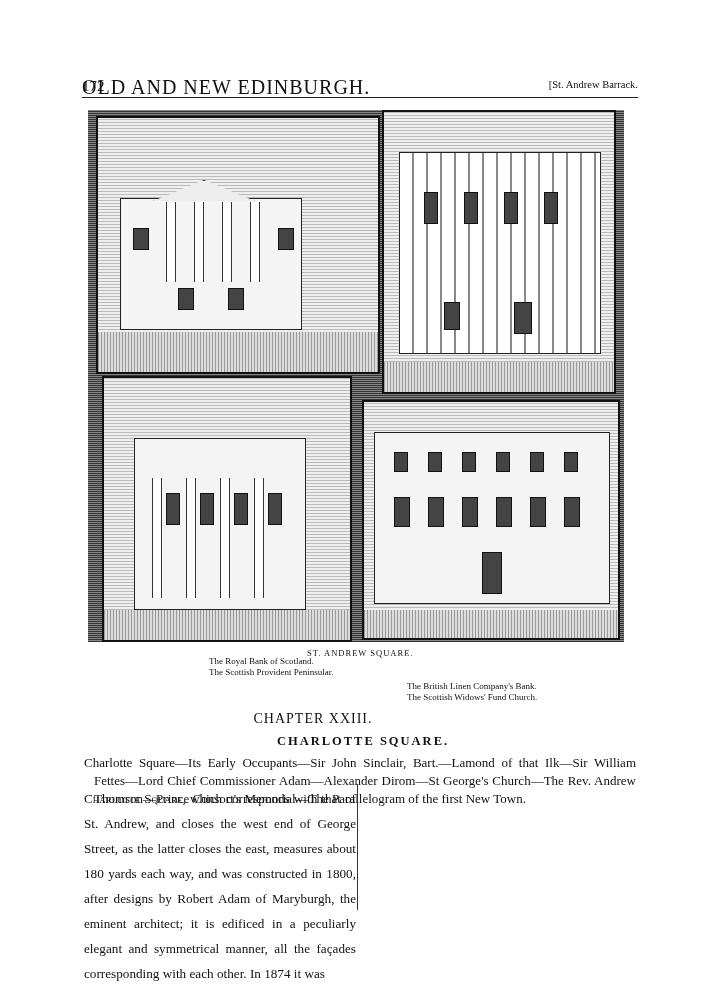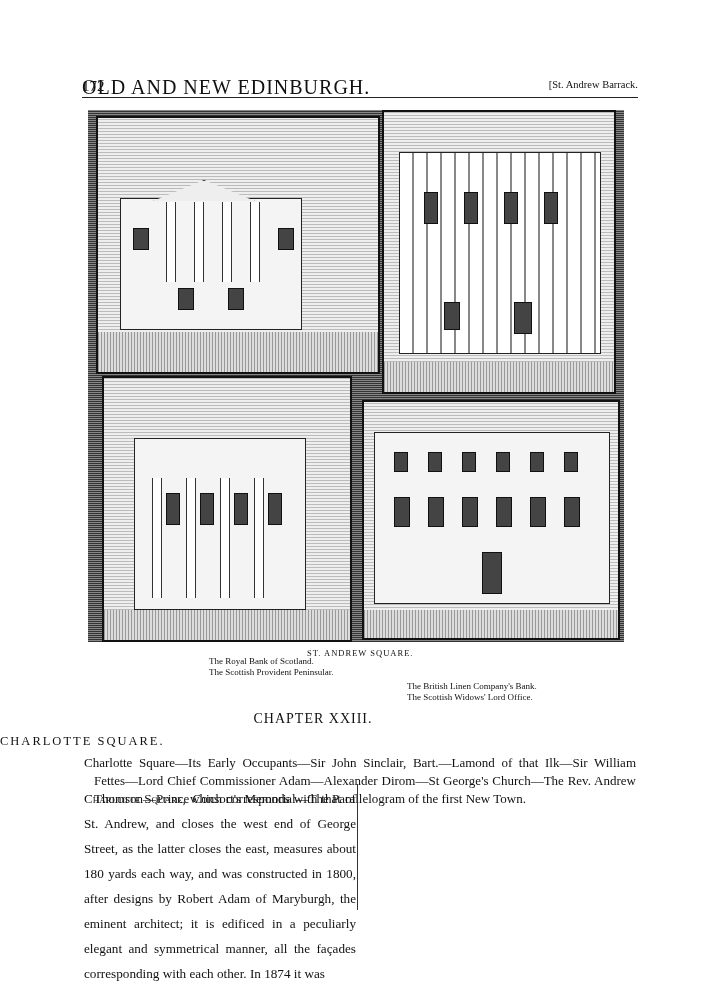--- a/index.html
+++ b/index.html
@@ -15,21 +15,21 @@
     background-image:repeating-linear-gradient(0deg,#bbb 0 1px,#eee 1px 3px);}
   .panel .bld{position:absolute;background:#f4f4f4;border:1.5px solid #222;}
   .panel .win{position:absolute;background:#444;border:1px solid #111;}
   .panel .col{position:absolute;background:#fff;border-left:1px solid #333;border-right:1px solid #333;}
   .panel .ground{position:absolute;left:0;right:0;bottom:0;background:repeating-linear-gradient(90deg,#999 0 1px,#ddd 1px 3px);}
   .captions{position:absolute;left:0;top:648px;width:578px;height:40px;font-size:9px;}
   .cap-center{position:absolute;left:307px;top:0;font-size:8.5px;letter-spacing:1px;}
   .cap-left{position:absolute;left:164px;top:8px;line-height:11px;margin-left:45px;}
   .cap-right{position:absolute;left:407px;top:13px;line-height:11px;margin-top:20px;}
   .chapter{position:absolute;left:0;width:626px;top:711px;text-align:center;font-size:14px;letter-spacing:1px;}
-  .subtitle{position:absolute;left:0;width:726px;top:734px;font-size:12.5px;letter-spacing:2px;}
+  .subtitle{position:absolute;left:0;width:726px;top:734px;text-align:center;font-size:12.5px;letter-spacing:2px;font-weight:bold;}
   .synopsis{position:absolute;left:84px;top:754px;width:552px;font-size:13px;line-height:18px;text-indent:-10px;padding-left:10px;box-sizing:border-box;text-align:justify;}
   .col-text{position:absolute;top:786px;width:272px;font-size:13.2px;line-height:25px;text-align:justify;}
   .col-left{left:84px;}
   .col-right{left:364px;}
   .divider{position:absolute;left:357px;top:784px;width:0;height:126px;border-left:1px solid #333;}
   .sc{font-variant:small-caps;}
   p{margin:0;}
   .indent{text-indent:10px;}
 </style>
 </head>
@@ -102,21 +102,21 @@
 </div>
 
 <div class="captions">
   <div class="cap-center">ST. ANDREW SQUARE.</div>
   <div class="cap-left">
     <div>The Royal Bank of Scotland.</div>
     <div>The Scottish Provident Peninsular.</div>
   </div>
   <div class="cap-right">
     <div>The British Linen Company's Bank.</div>
-    <div>The Scottish Widows' Lord Office.</div>
+    <div>The Scottish Widows' Fund Church.</div>
   </div>
 </div>
 
 <div class="chapter">CHAPTER XXIII.</div>
 <div class="subtitle">CHARLOTTE SQUARE.</div>
 <div class="synopsis">Charlotte Square—Its Early Occupants—Sir John Sinclair, Bart.—Lamond of that Ilk—Sir William Fettes—Lord Chief Commissioner Adam—Alexander Dirom—St George's Church—The Rev. Andrew Thomson—Prince Consort's Memorial—The Parallelogram of the first New Town.</div>
 
 <div class="col-text col-left">
   <p><span class="sc">Charlotte Square,</span><span> which corresponds with that of St. Andrew, and closes the west end of George Street, as the latter closes the east, measures about 180 yards each way, and was constructed in 1800, after designs by Robert Adam of Maryburgh, the eminent architect; it is edificed in a peculiarly elegant and symmetrical manner, all the façades corresponding with each other. In 1874 it was</span></p>
 </div>

